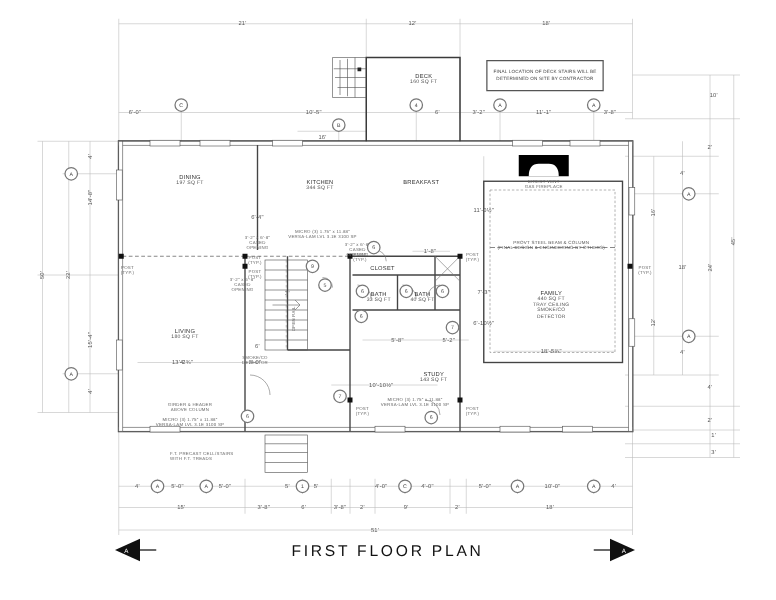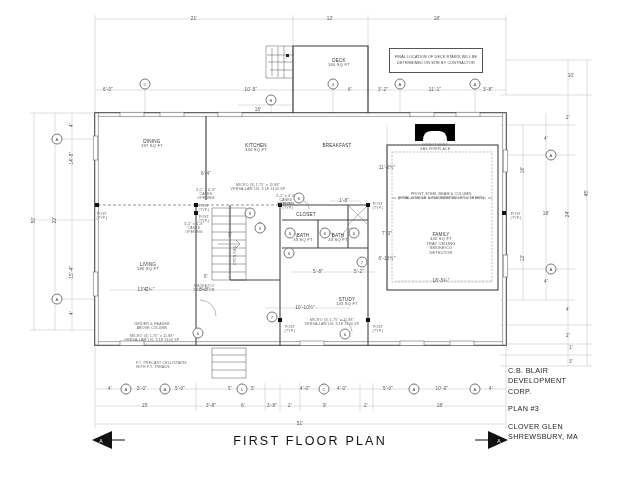--- a/index.html
+++ b/index.html
@@ -499,28 +499,18 @@
 (TYP.)</div>
   <div class="txt note-small" style="left:378px; top:202px;">POST
 (TYP.)</div>
   <div class="txt note-small" style="left:516px; top:212px;">POST
 (TYP.)</div>
   <div class="txt note-small" style="left:290px; top:325px;">POST
 (TYP.)</div>
   <div class="txt note-small" style="left:378px; top:325px;">POST
 (TYP.)</div>
 
-  <div id="title-block">
-    <div>C.B. BLAIR</div>
-    <div>DEVELOPMENT</div>
-    <div>CORP.</div>
-    <div class="tb-gap"></div>
-    <div>PLAN #3</div>
-    <div class="tb-gap"></div>
-    <div>CLOVER GLEN</div>
-    <div>SHREWSBURY, MA</div>
-  </div>
 
   <div id="plan-title">FIRST FLOOR PLAN</div>
   <div class="arrow-label" style="left:101px; top:441px;">A</div>
   <div class="arrow-label" style="left:499px; top:441px;">A</div>
 
 </div>
 
 </body></html>

